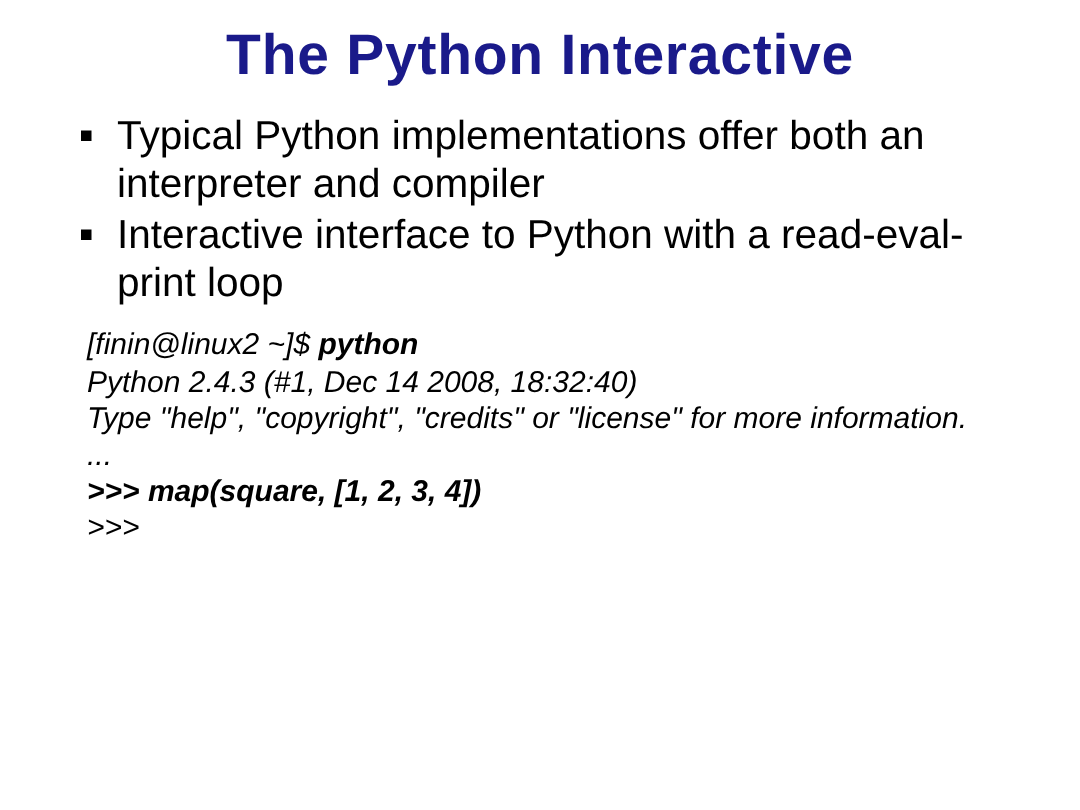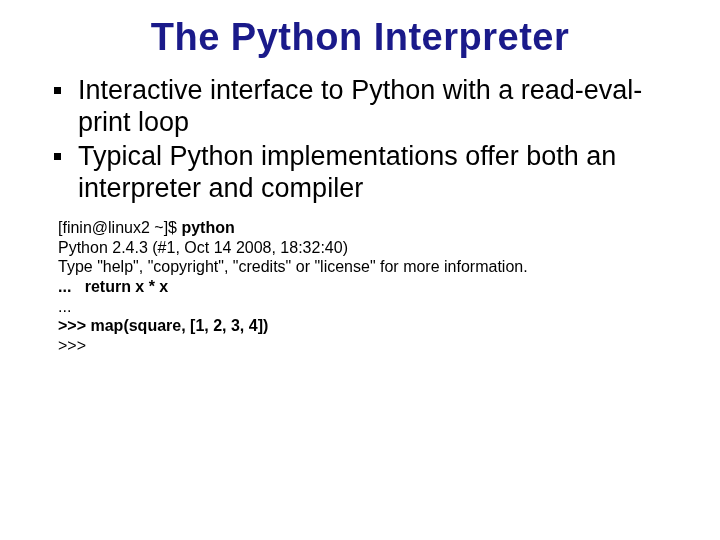--- a/index.html
+++ b/index.html
@@ -41,43 +41,43 @@
   ul.bullets li::before {
     content: "";
     position: absolute;
     left: 0;
     top: 12px;
     width: 7px;
     height: 7px;
     background: #000;
   }
   .code {
-    font-size: 16px;
+    font-size: 20px;
     line-height: 1.22;
     padding-left: 22px;
     padding-right: 4px;
+    font-style: italic;
   }
   .code .line { white-space: pre; }
   .b { font-weight: bold; }
 </style>
 </head>
 <body>
 
 <div class="slide">
 
-  <div class="title">The Python Interpreter</div>
+  <div class="title">The Python Interactive</div>
 
   <ul class="bullets">
+    <li>Typical Python implementations offer both an interpreter and compiler</li>
     <li>Interactive interface to Python with a read-eval-print loop</li>
-    <li>Typical Python implementations offer both an interpreter and compiler</li>
   </ul>
 
   <div class="code">
     <div class="line"><span>[finin@linux2 ~]$ </span><span class="b">python</span></div>
-    <div class="line">Python 2.4.3 (#1, Oct 14 2008, 18:32:40)</div>
+    <div class="line">Python 2.4.3 (#1, Dec 14 2008, 18:32:40)</div>
     <div class="line">Type "help", "copyright", "credits" or "license" for more information.</div>
-    <div class="line b">...   return x * x</div>
     <div class="line">...</div>
     <div class="line b">&gt;&gt;&gt; map(square, [1, 2, 3, 4])</div>
     <div class="line">&gt;&gt;&gt;</div>
   </div>
 
 </div>
 
 </body></html>

